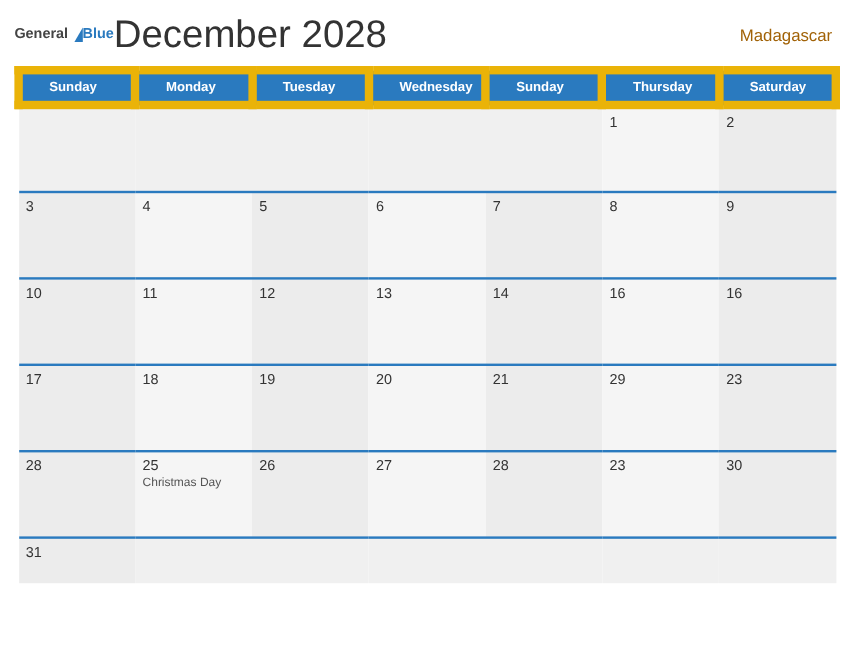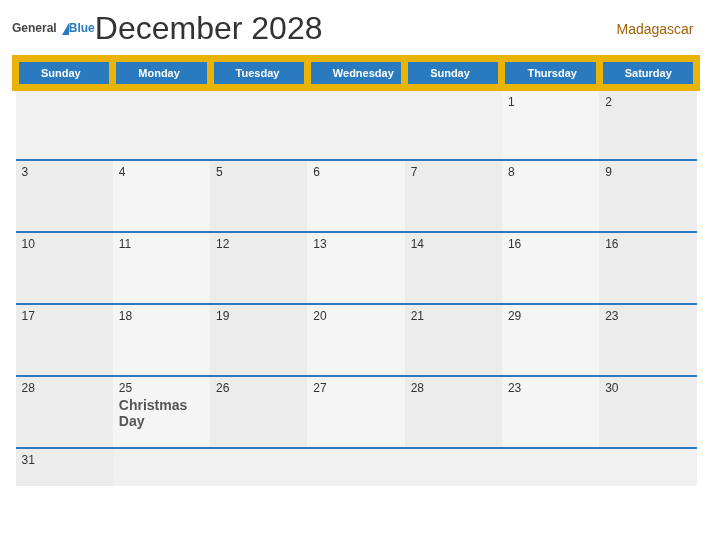--- a/index.html
+++ b/index.html
@@ -93,25 +93,24 @@
     .calendar-row.last-row td {
       height: 38px;
     }
     .day-number {
       font-size: 12px;
       color: #333;
       font-weight: normal;
       display: block;
     }
     .event-text {
-      font-size: 14px;
+      font-size: 10px;
       color: #555;
       margin-top: 2px;
       display: block;
-      font-weight: bold;
     }
     .empty-cell {
       background: #f0f0f0 !important;
     }
   </style>
 </head>
 <body>
 
 <div class="calendar-container">
 

